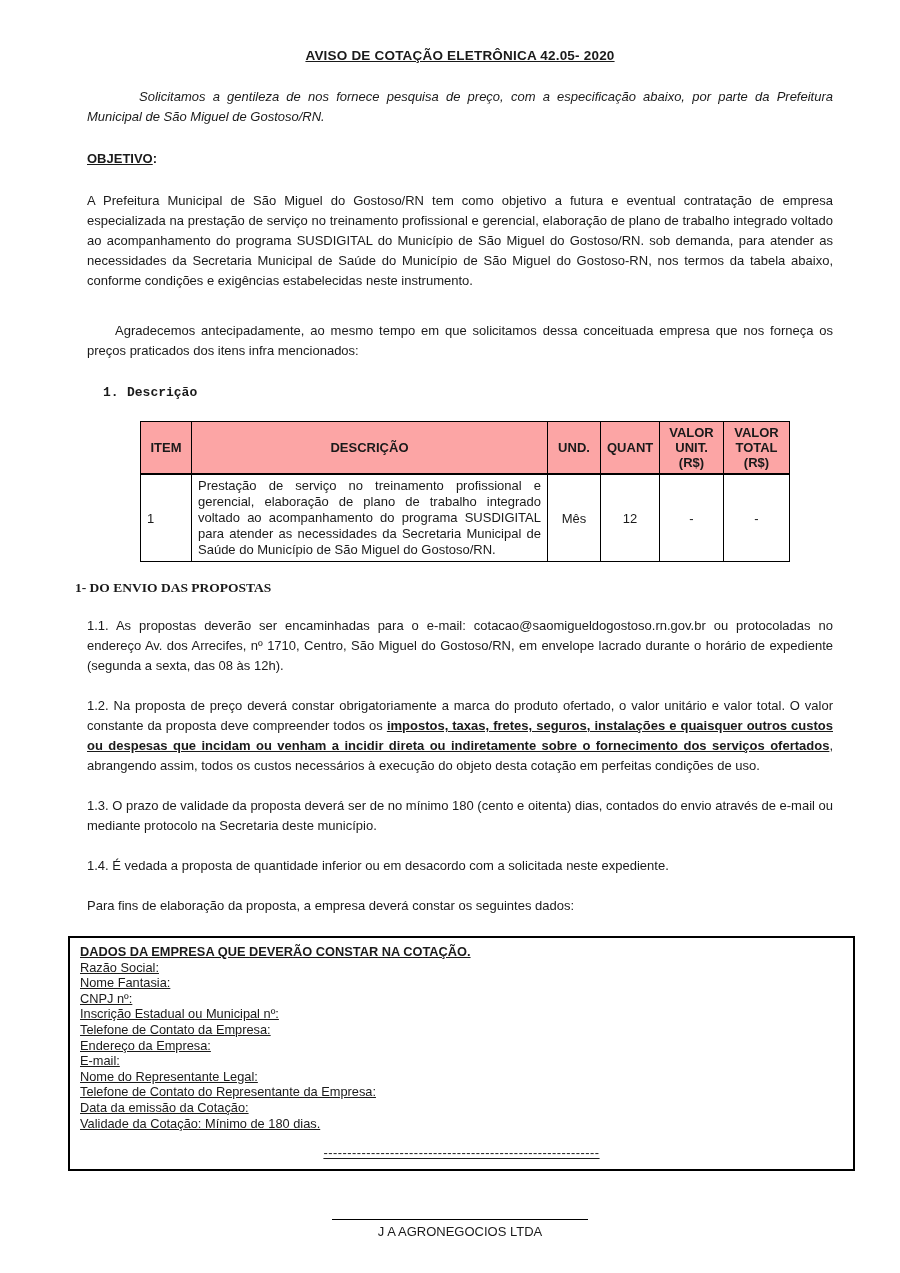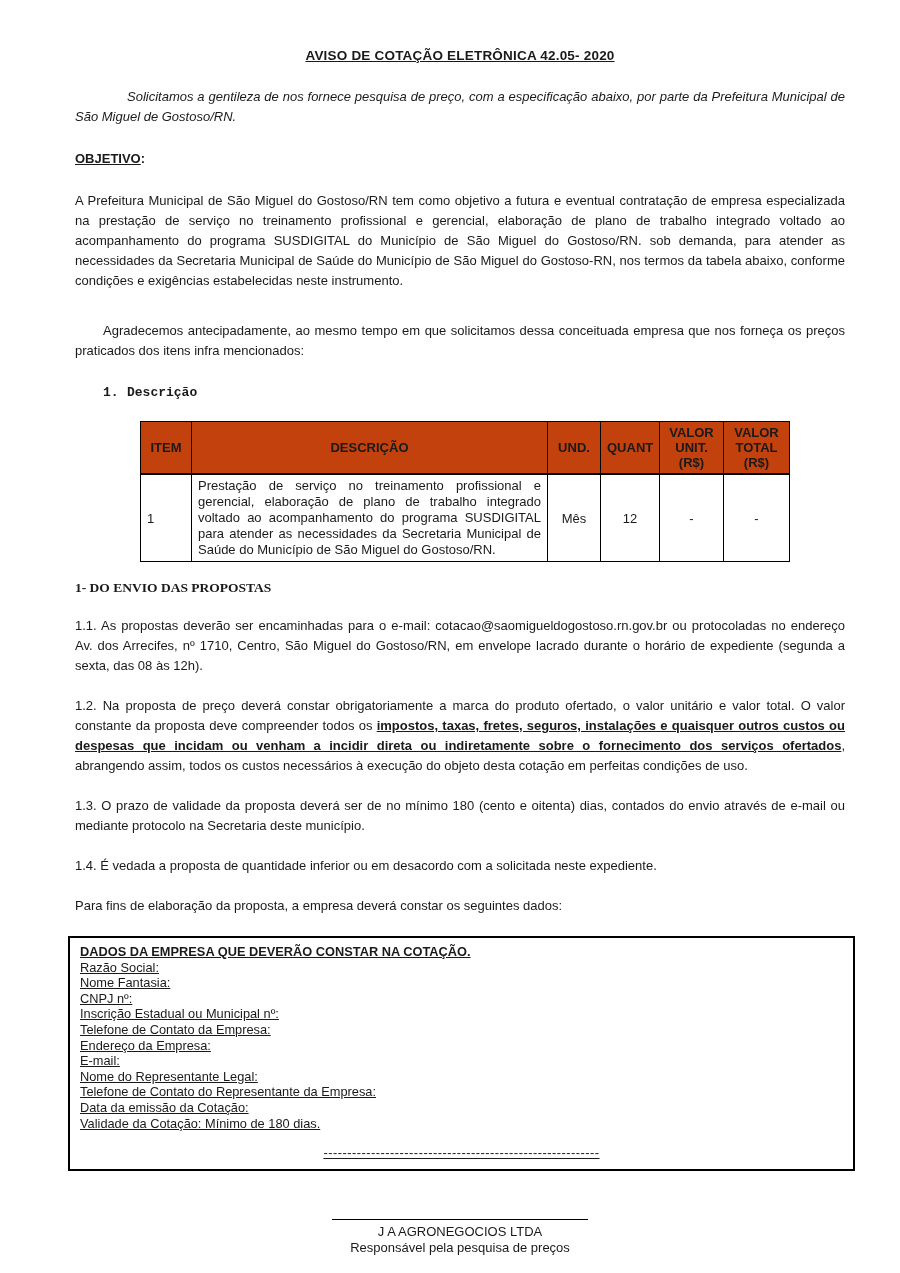--- a/index.html
+++ b/index.html
@@ -10,41 +10,41 @@
     font-family:"Liberation Sans", sans-serif;
     font-size:13px;color:#1a1a1a;
     box-sizing:border-box;
     padding:48px 55px 0 75px;
     overflow:hidden;
   }
   .doc-title{
     text-align:center;font-weight:bold;text-decoration:underline;
     font-size:13.5px;margin:0 0 24px 0;letter-spacing:.2px;
   }
-  p{margin:0;line-height:20px;}
+  p{margin:12px;line-height:20px;}
   .intro{
     font-style:italic;text-align:justify;text-indent:52px;margin-bottom:22px;
   }
   .objetivo-head{font-weight:bold;margin-bottom:22px;}
   .objetivo-head .u{text-decoration:underline;}
   .just{text-align:justify;}
   .objetivo-body{margin-bottom:30px;}
   .thanks{text-indent:28px;margin-bottom:22px;}
   .item-heading{font-weight:bold;margin:0 0 18px 0;padding-left:28px;line-height:20px;font-family:Liberation Mono, monospace;}
   .item-heading .num{display:inline-block;width:24px;}
   table.quote{
     border-collapse:collapse;margin-left:65px;width:643px;
     table-layout:fixed;
   }
   table.quote th, table.quote td{
     border:1px solid #000;vertical-align:middle;
     font-size:13px;padding:3px 6px;
   }
   table.quote th{
-    background:#c2410c;font-weight:bold;text-align:center;
+    background:#fca5a5;font-weight:bold;text-align:center;
     line-height:15px;height:44px;border-bottom:2px solid #000;
   }
   td.c-item{width:38px;text-align:left;}
   td.c-desc{width:343px;text-align:justify;line-height:16px;padding:4px 8px;}
   td.c-und{width:40px;text-align:center;}
   td.c-qtd{width:46px;text-align:center;}
   td.c-vu{width:51px;text-align:center;}
   td.c-vt{width:53px;text-align:center;}
   th.c-item{width:38px;} th.c-desc{width:343px;} th.c-und{width:40px;}
   th.c-qtd{width:46px;} th.c-vu{width:51px;} th.c-vt{width:53px;}
@@ -137,16 +137,15 @@
     <div class="field">Data da emissão da Cotação:</div>
     <div class="field">Validade da Cotação: Mínimo de 180 dias.</div>
     <div class="box-sign">
       <div class="dashes">----------------------------------------------------------</div>
     </div>
   </div>
 
   <div class="sig-block">
     <span class="sig-line"></span>
     <div>J A AGRONEGOCIOS LTDA</div>
-    <div>Responsável pela pesquisa de preços</div>
   </div>
 
 </div>
 
 </body></html>

